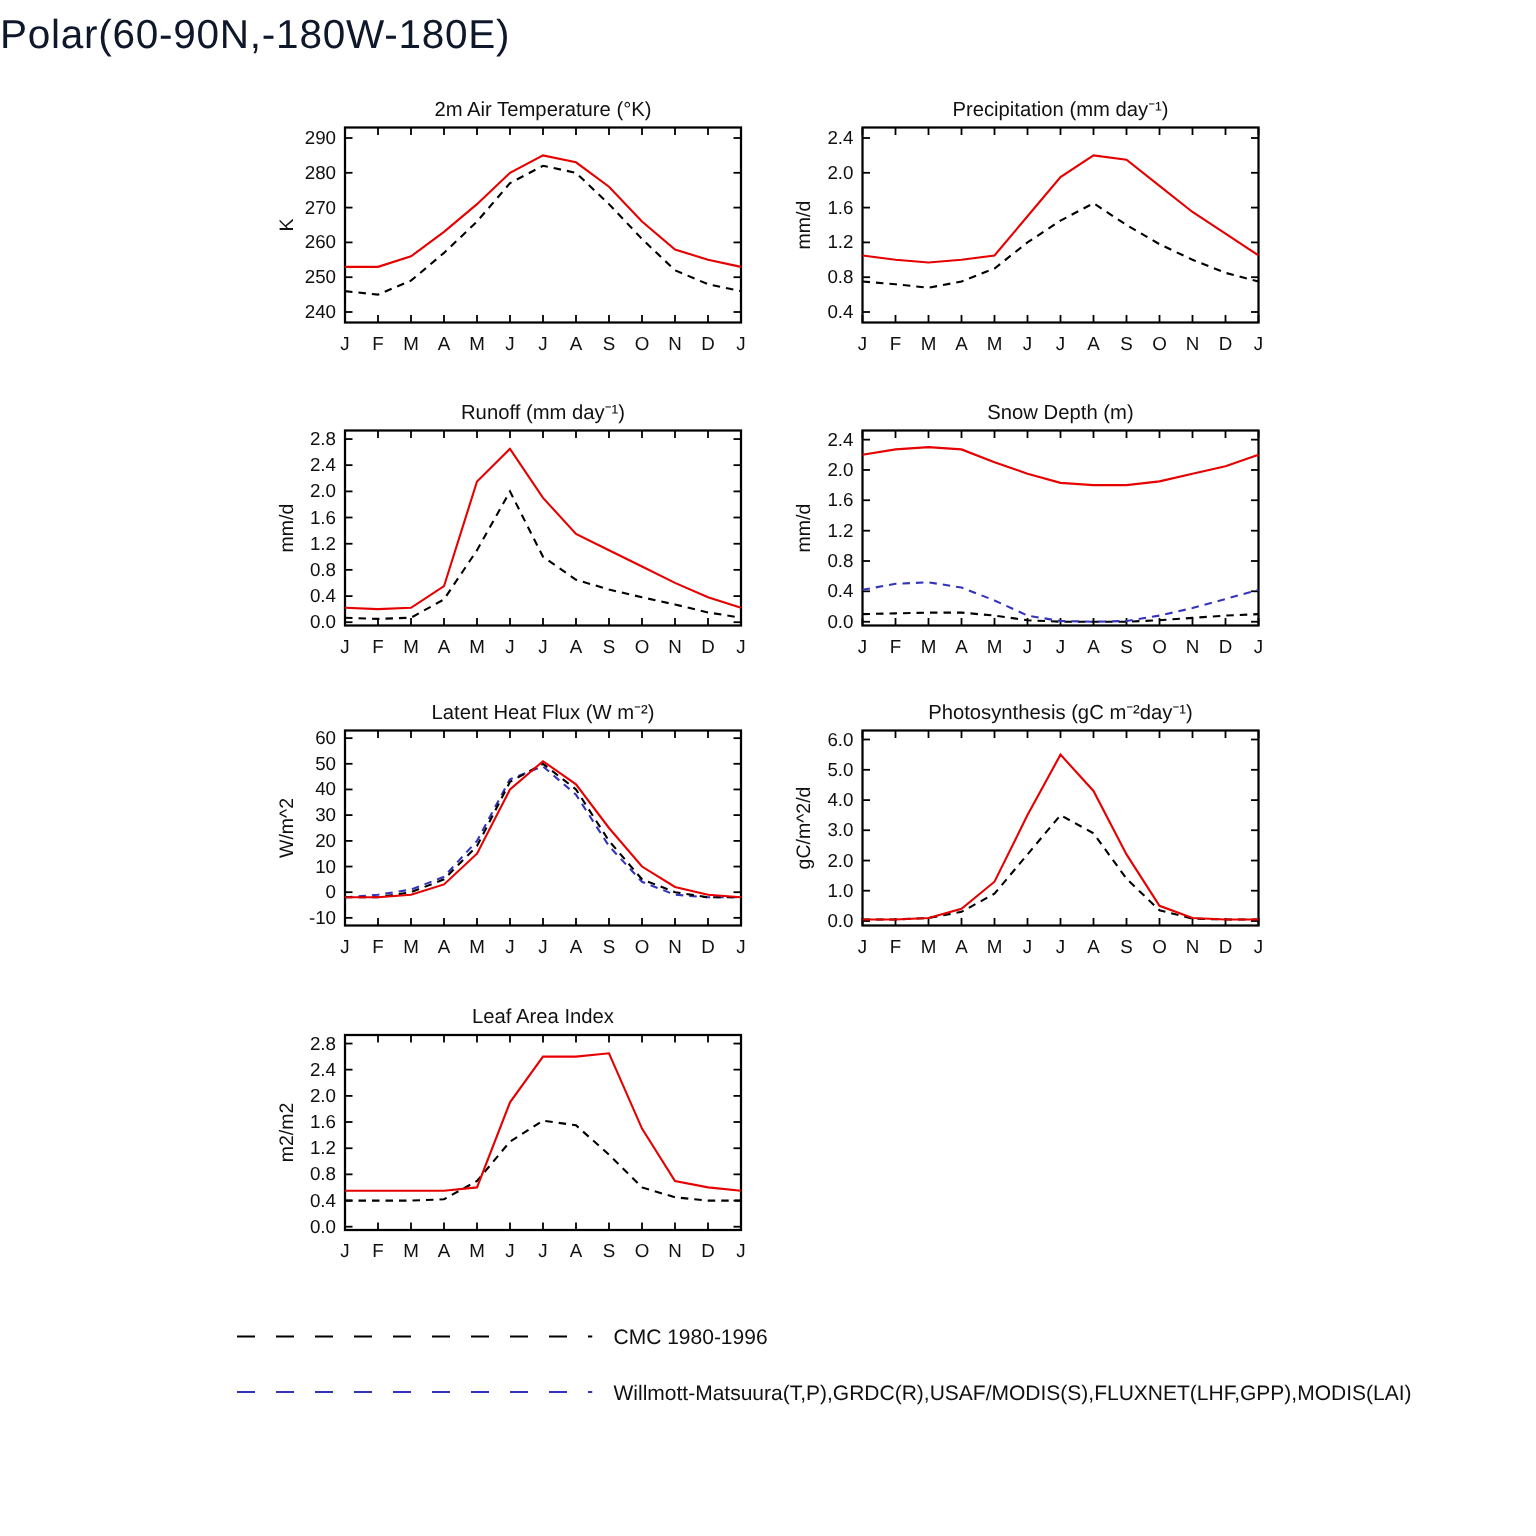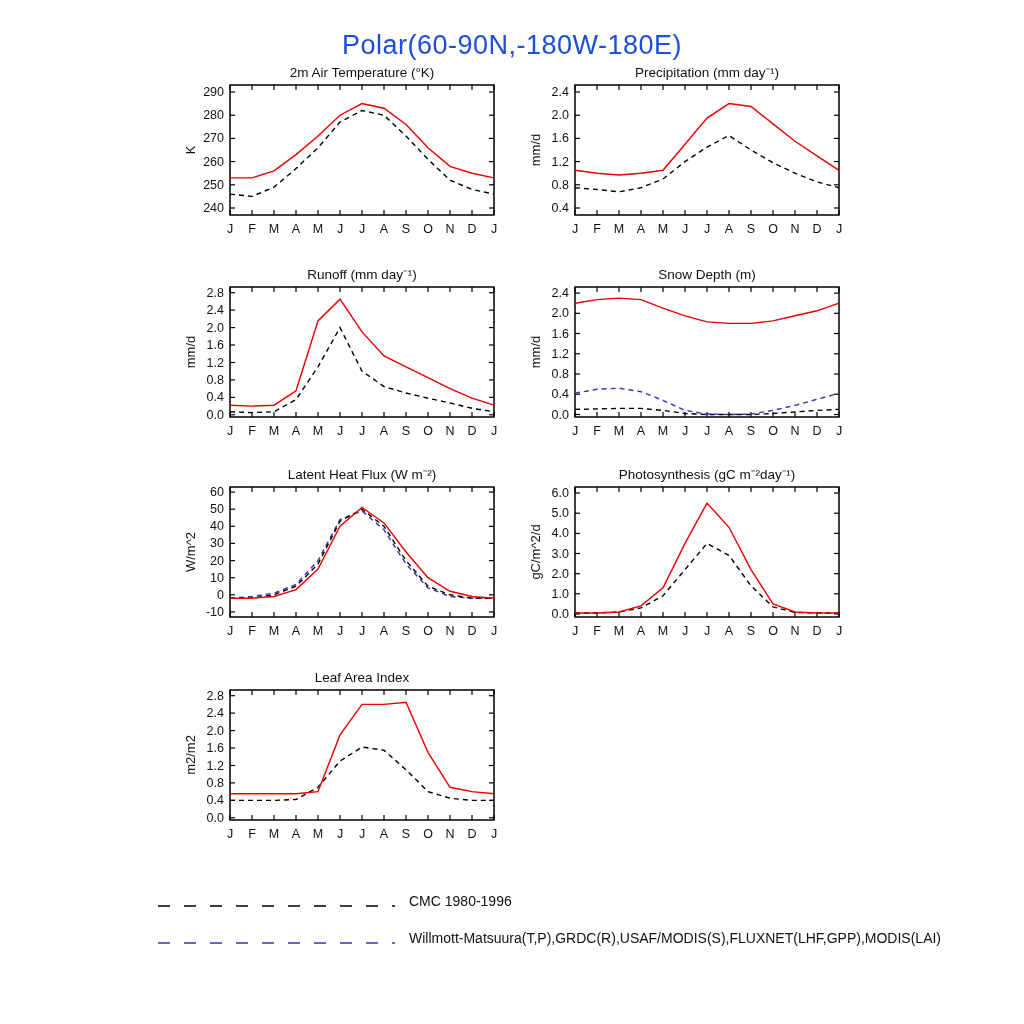--- a/index.html
+++ b/index.html
@@ -1,28 +1,28 @@
 <!DOCTYPE html>
 <html><head>
 <meta charset="utf-8">
 <style>
   html,body{margin:0;padding:0;background:#ffffff;}
   body{font-family:"Liberation Sans", sans-serif;}
   #page{position:relative;width:1024px;height:1024px;background:#ffffff;overflow:hidden;}
-  #main-title{position:absolute;left:0;right:0;top:30px;text-align:center;
-    font-size:27px;color:#1d4ed8;letter-spacing:0.5px;}
+  #main-title{position:absolute;left:0;right:0;top:8px;
+    font-size:27px;color:#0f172a;letter-spacing:0.5px;}
   svg.chart{position:absolute;overflow:visible;}
   .ctitle{font-size:13.5px;fill:#111;text-anchor:middle;}
   .ylab{font-size:13px;fill:#111;text-anchor:middle;}
   .ytick{font-size:12.5px;fill:#111;text-anchor:end;}
   .xtick{font-size:12.5px;fill:#111;text-anchor:middle;}
   .frame{fill:none;stroke:#000;stroke-width:1.5;}
   .tick{stroke:#000;stroke-width:1.2;}
   #legend{position:absolute;left:158px;top:872px;}
-  .legend-row{display:flex;align-items:flex-end;height:37px;}
+  .legend-row{display:flex;align-items:center;height:37px;}
   .legend-label{margin-left:14px;font-size:14px;color:#111;white-space:nowrap;}
 </style>
 </head>
 <body>
 
 <div id="page">
 
   <div id="main-title">Polar(60-90N,-180W-180E)</div>
 
   <svg class="chart" style="left:182px;top:65px" width="324" height="176">

